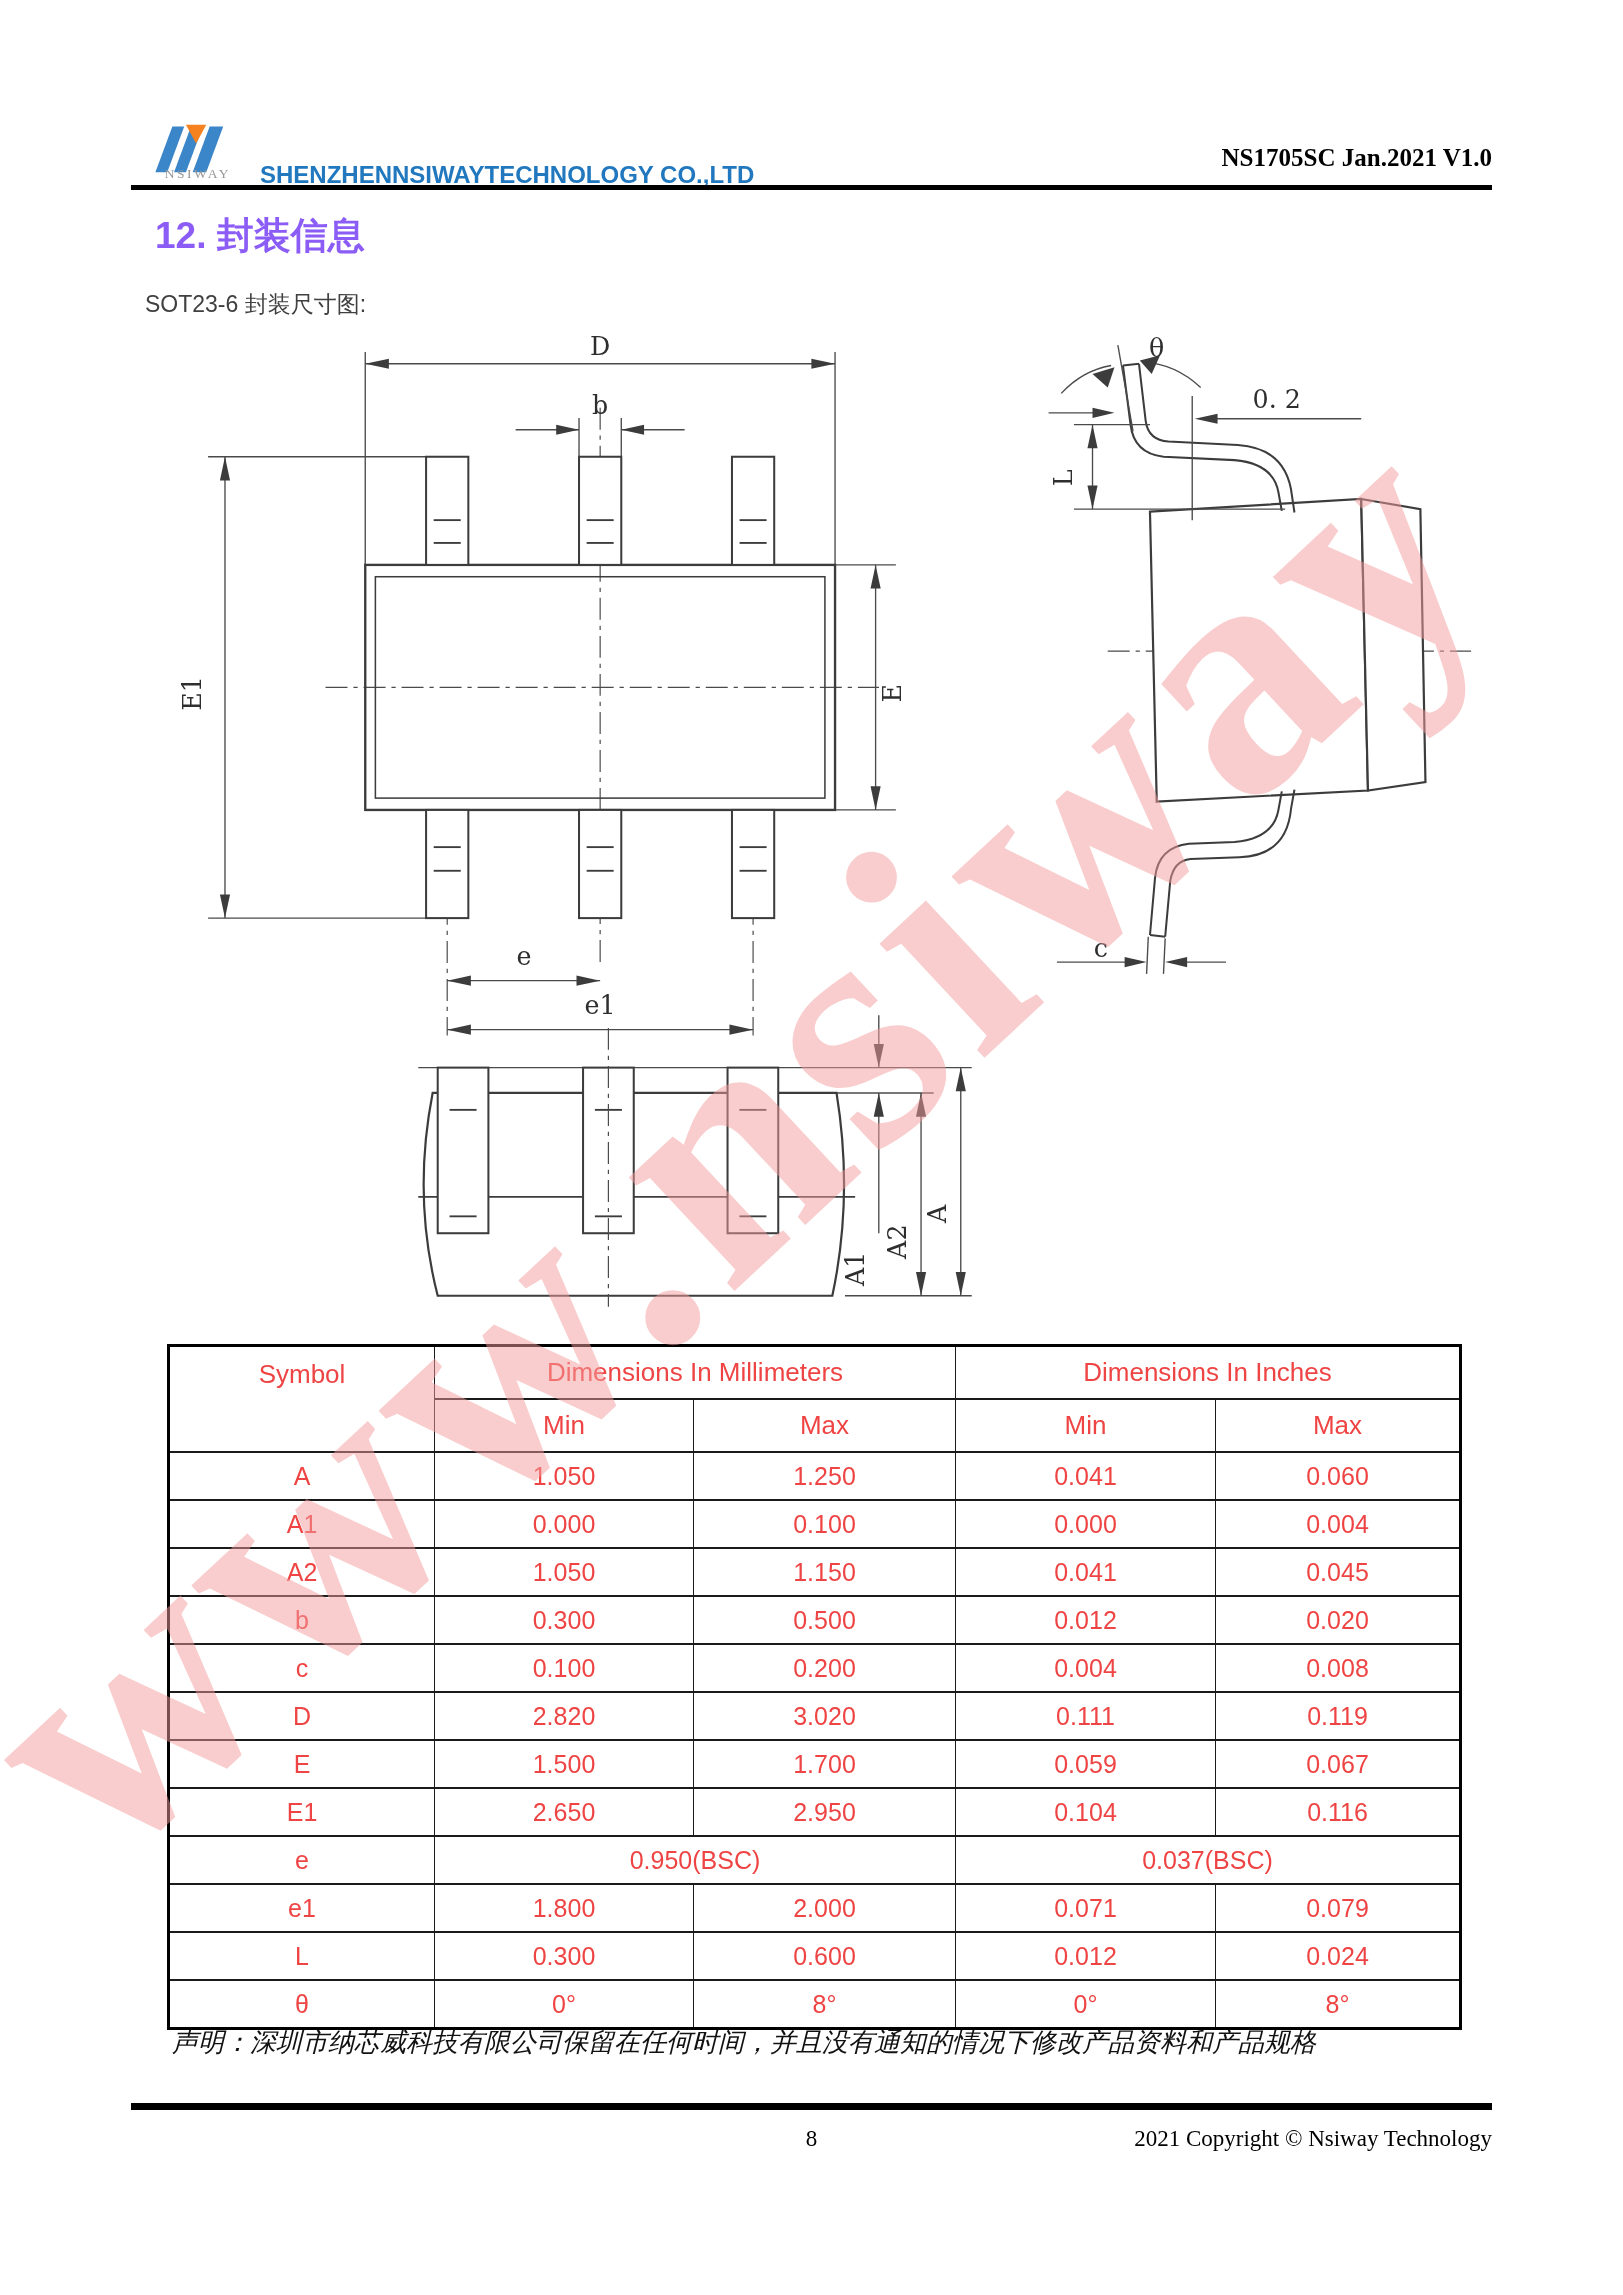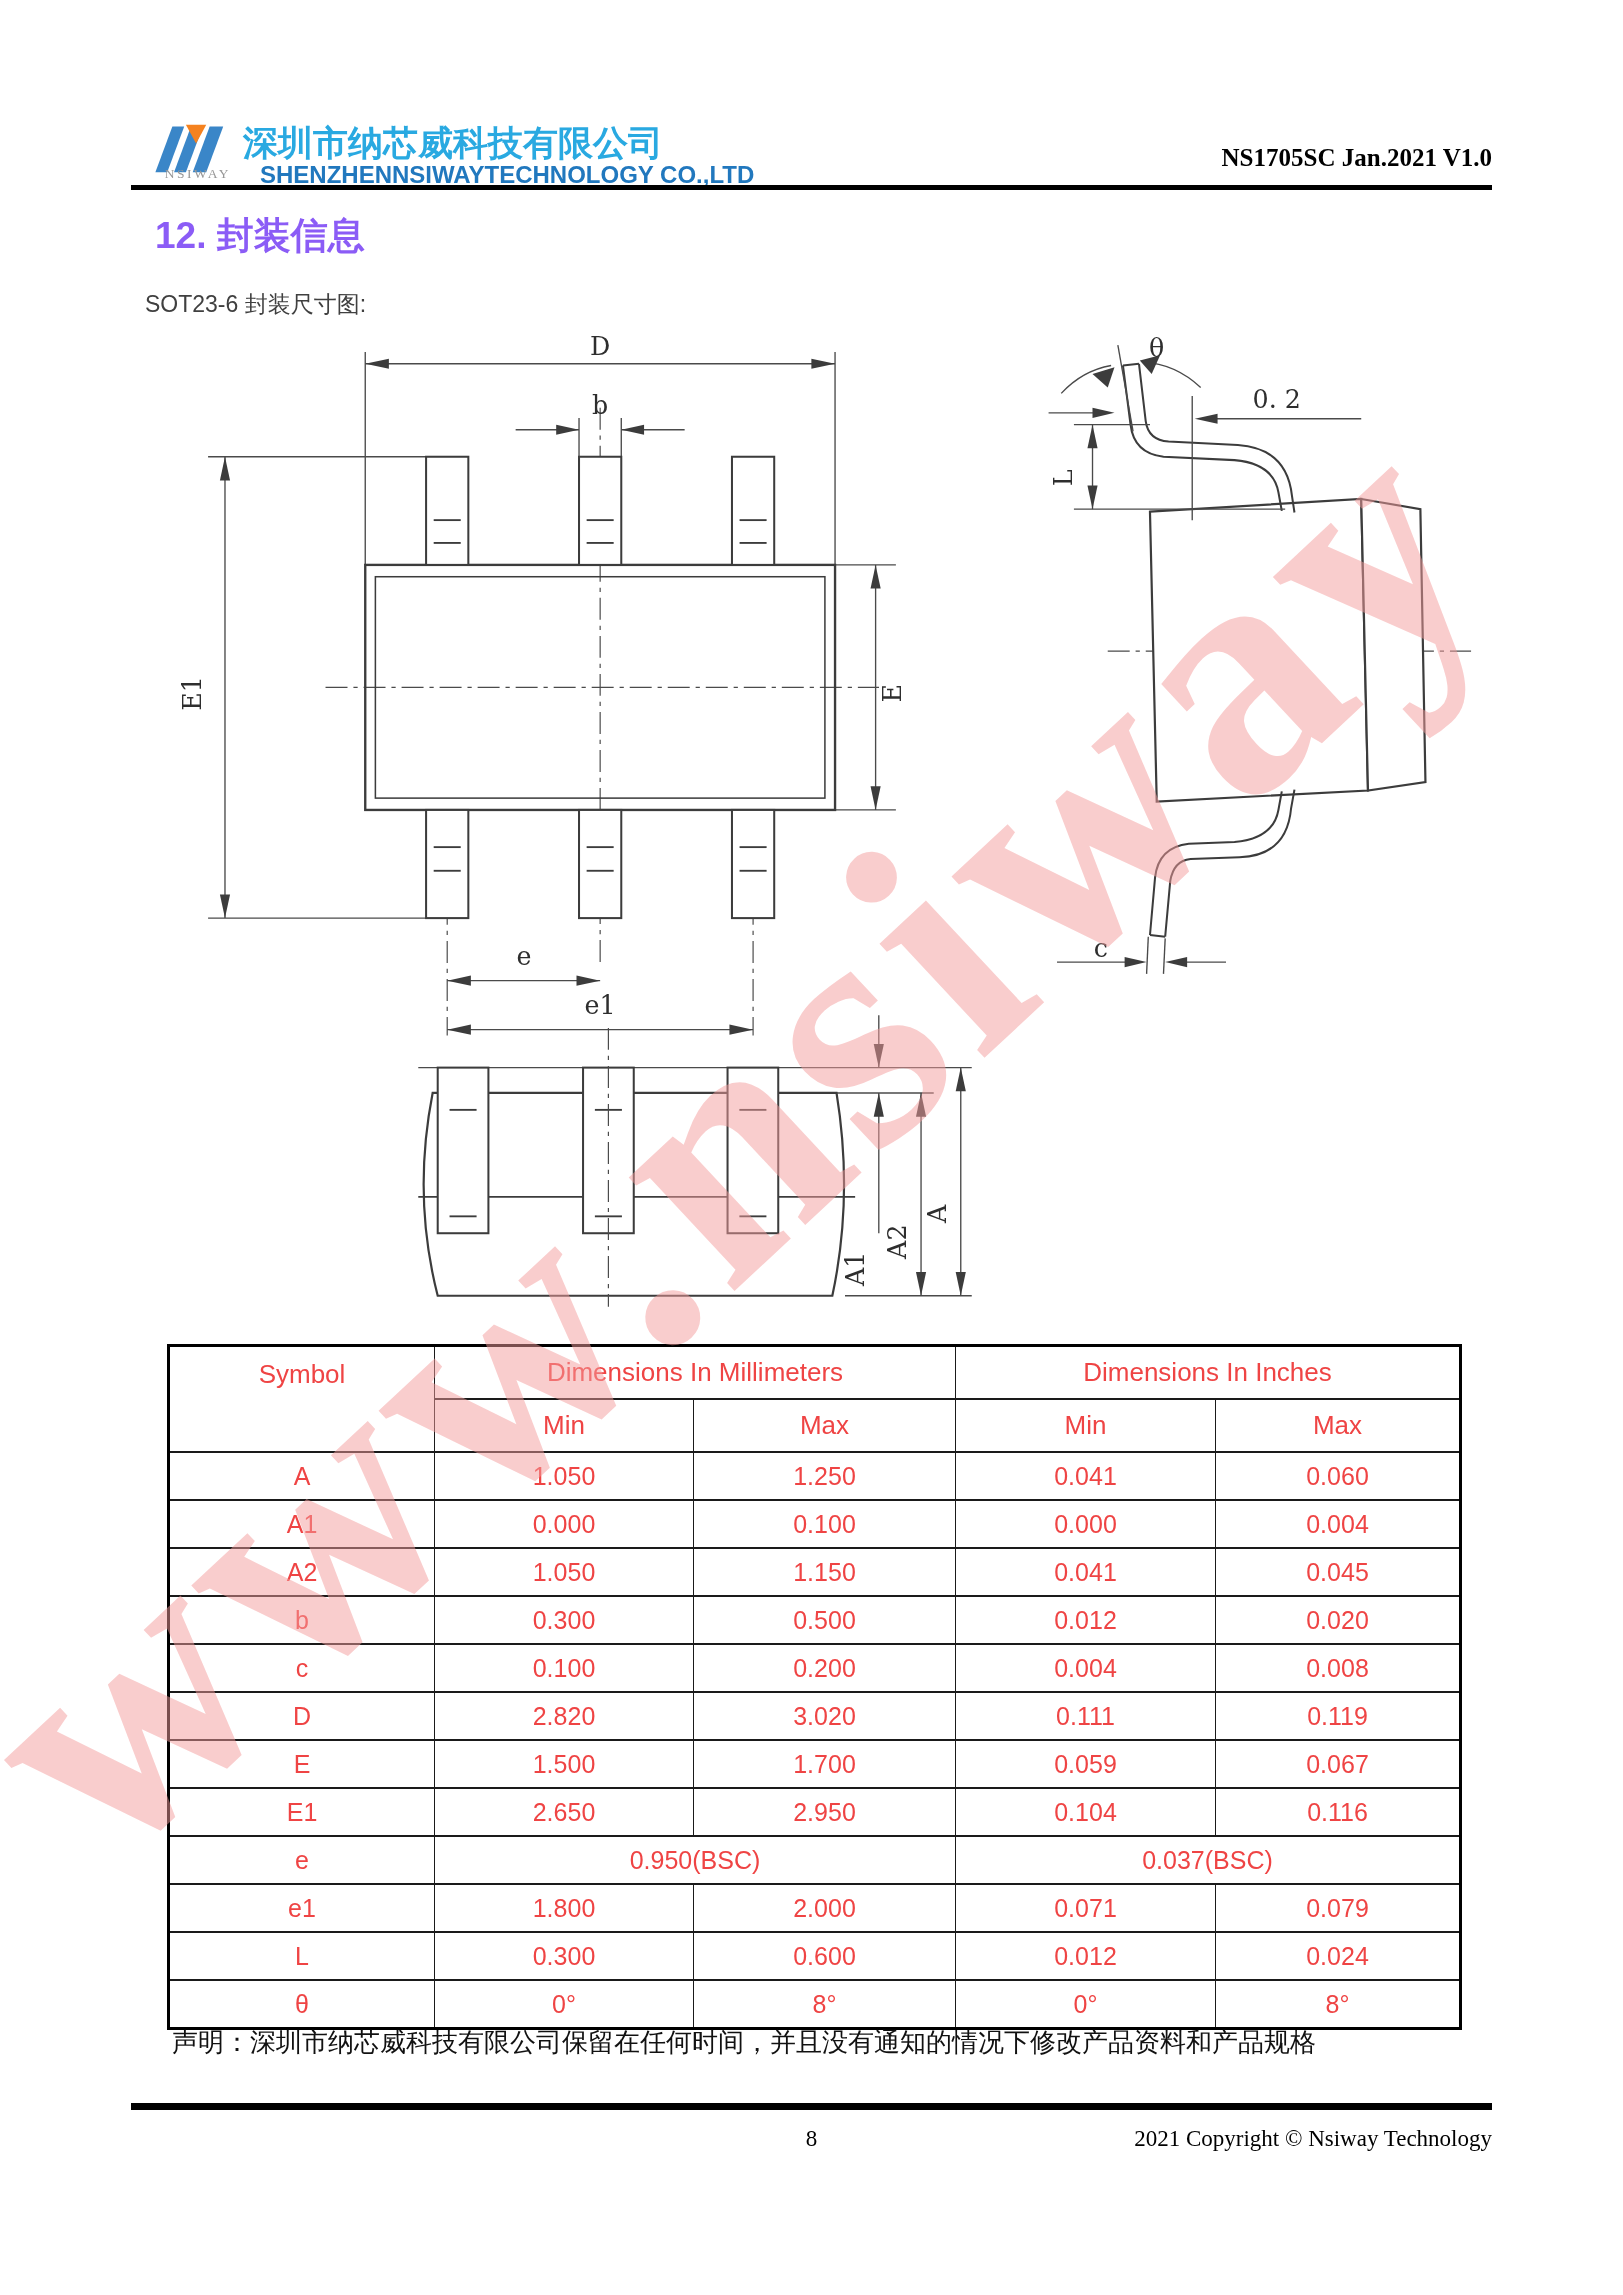--- a/index.html
+++ b/index.html
@@ -25,21 +25,21 @@
              table-layout:fixed;font-size:25px;color:#ef4444;}
   .dim-table th,.dim-table td{border:1.7px solid #1a1a1a;border-top-width:2.5px;border-bottom-width:2.5px;
              text-align:center;vertical-align:middle;padding:0;font-weight:normal;}
   .dim-table{border:3.4px solid #000;}
   .dim-table thead th{height:51px;font-size:26px;}
   .dim-table tbody td{height:46px;}
   .dim-table th.sym{vertical-align:top;padding-top:12px;}
   
   .disclaimer{position:absolute;left:118px;top:2016px;width:1393px;font-size:26px;
               line-height:52px;color:#111;}
-  .disclaimer .ind{padding-left:54px;}
+  .disclaimer .ind{padding-left:54px;font-style:italic;}
   
   .footer-rule{position:absolute;left:131px;right:131px;top:2103px;height:6.8px;background:#000;}
   .page-num{position:absolute;left:131px;right:131px;top:2126px;text-align:center;
             font-family:"Liberation Serif",serif;font-size:23px;color:#000;}
   .copyright{position:absolute;right:131px;top:2126px;font-family:"Liberation Serif",serif;
              font-size:23px;color:#000;}
   
   .watermark{position:absolute;left:-101px;top:1649px;z-index:5;pointer-events:none;
              transform:rotate(-43deg);transform-origin:0 0;white-space:nowrap;
              font-family:"Liberation Serif",serif;font-weight:bold;font-size:338px;
@@ -52,21 +52,20 @@
 
   <div class="logo-mark">
     <svg width="78" height="51" viewBox="0 0 92 60">
       <polygon points="4,58 24,4 38,4 18,58" fill="#3a86c8"></polygon>
       <polygon points="26,58 46,4 60,4 40,58" fill="#3a86c8"></polygon>
       <polygon points="48,58 68,4 84,4 64,58" fill="#3a86c8"></polygon>
       <polygon points="40,2 64,2 52,24" fill="#f5821f"></polygon>
     </svg>
   </div>
   <div class="logo-sub">NSIWAY</div>
-  <div class="company-cn">深圳市纳芯威科技有限公司</div>
   <div class="company-en">SHENZHENNSIWAYTECHNOLOGY CO.,LTD</div>
   <div class="doc-ref">NS1705SC Jan.2021 V1.0</div>
   <div class="header-rule"></div>
 
   <div class="sec-title">12. 封装信息</div>
   <div class="sec-sub">SOT23-6 封装尺寸图:</div>
 
   <svg class="dwg" style="left:152px;top:330px;" width="778" height="714" viewBox="0 0 920 845">
     <g stroke="#4a4a4a" stroke-width="1.6" fill="none">
 

